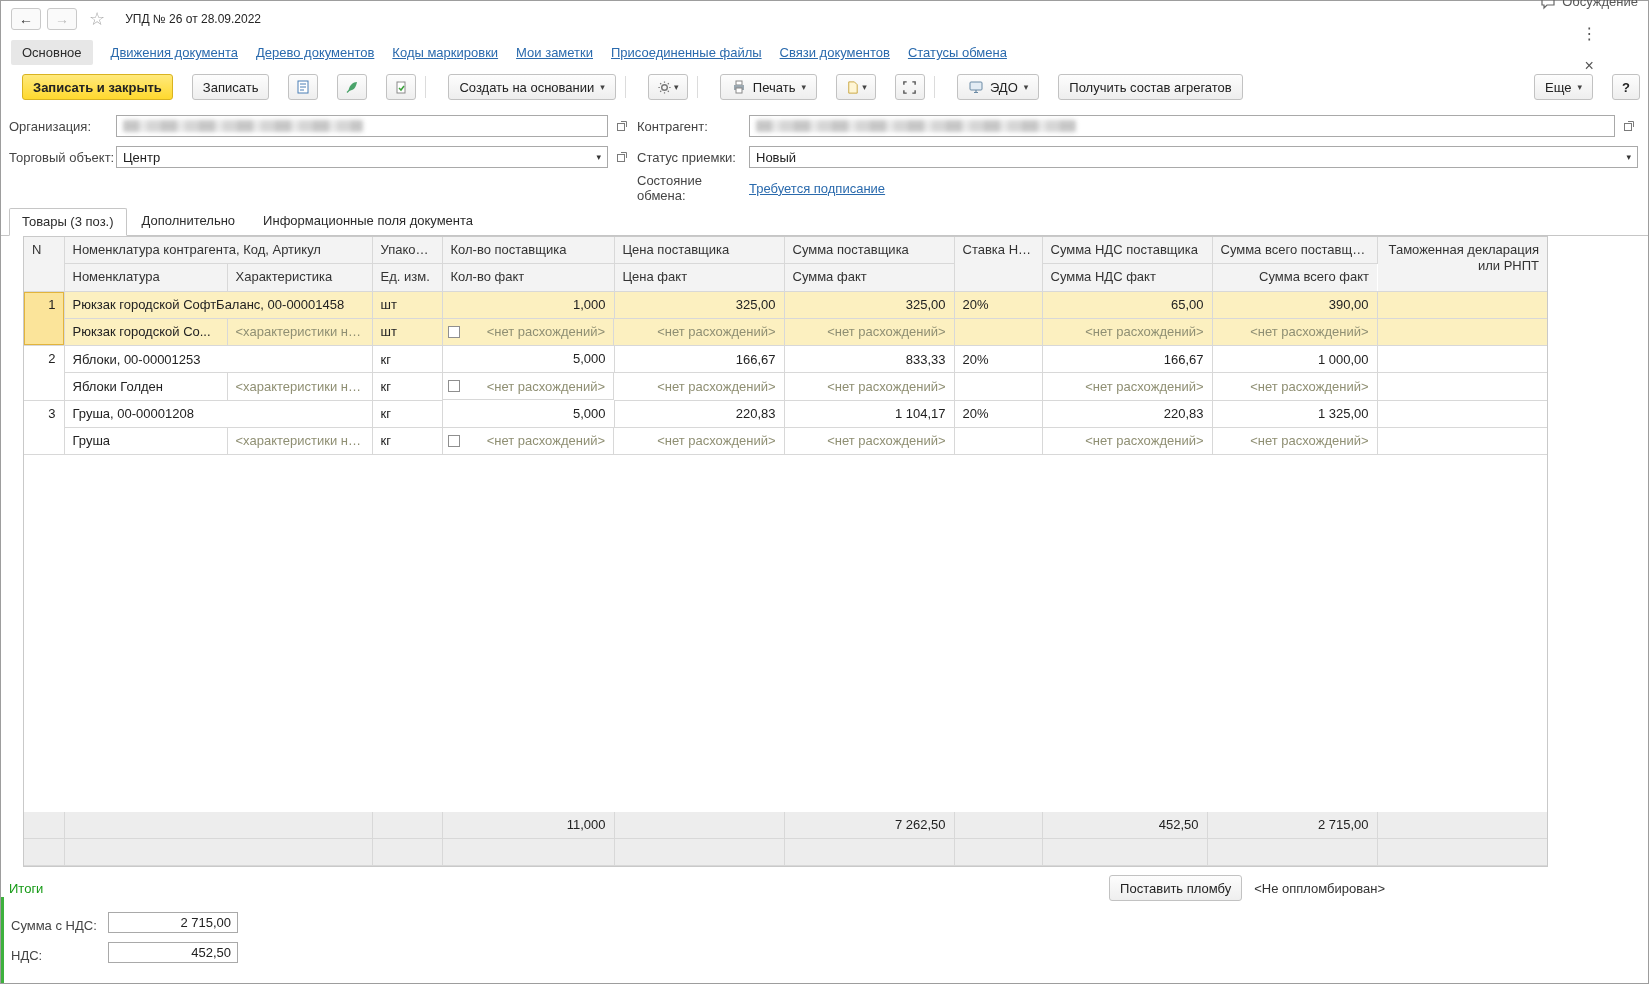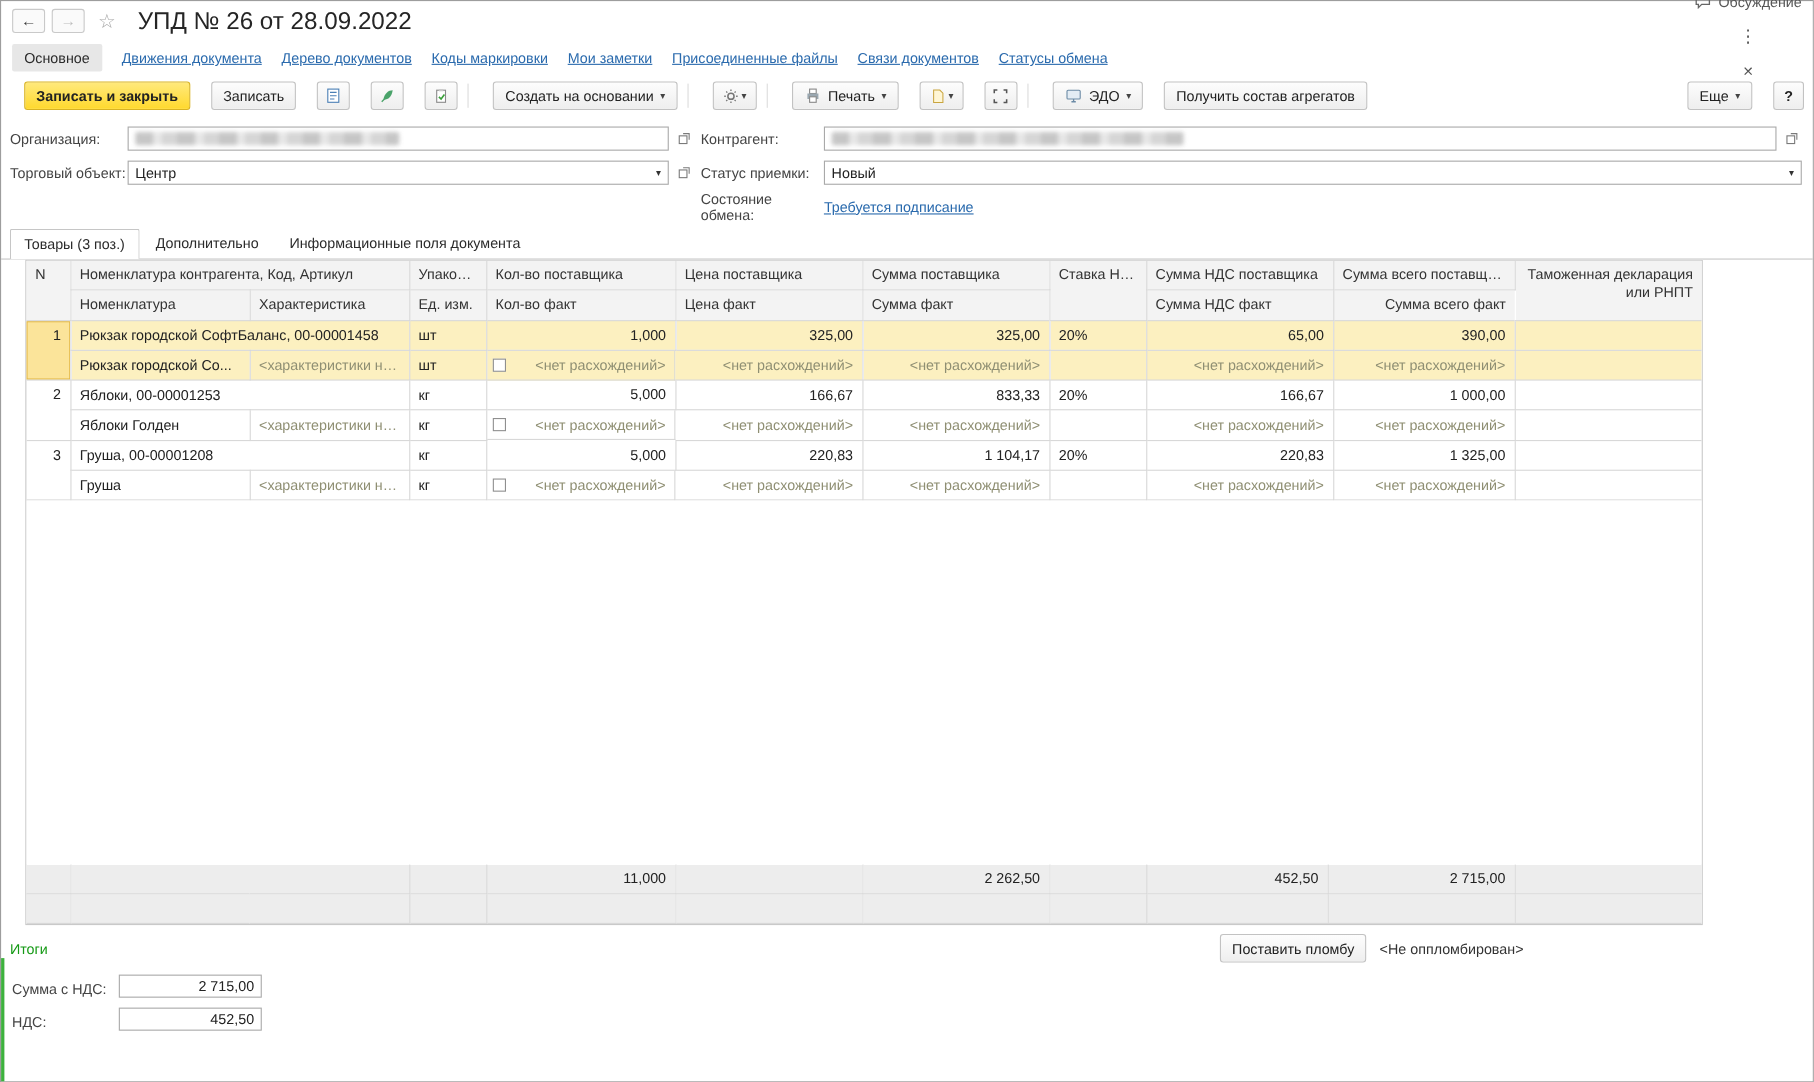--- a/index.html
+++ b/index.html
@@ -7,21 +7,21 @@
     font-family: "Liberation Sans", sans-serif; font-size: 13px; color: #333; background: #fff; }
   .window { width: 100%; height: 100%; border: 1px solid #9d9d9d; background: #fff;
     display: flex; flex-direction: column; }
 
   
   .titlebar { height: 36px; display: flex; align-items: center; padding: 0 10px; gap: 6px; flex: 0 0 auto; }
   .navbtn { width: 30px; height: 22px; border: 1px solid #c9c9c9; border-radius: 3px; background: #fafafa;
     display: inline-flex; align-items: center; justify-content: center; font-size: 14px; color: #333; cursor: pointer; }
   .navbtn.disabled { color: #bcbcbc; }
   .star { color: #a7a7a7; font-size: 18px; margin: 0 6px; }
-  .title { font-size: 22px; color: #252525; margin-left: 8px; white-space: nowrap; }
+  .title { font-size: 12px; color: #252525; margin-left: 8px; white-space: nowrap; }
   .flex-spacer { flex: 1; }
   .tb-right { display: flex; align-items: center; gap: 14px; color: #555; flex-direction: column; }
   .tb-ic { display: inline-flex; align-items: center; gap: 6px; cursor: pointer; }
   .glyph { font-size: 16px; color: #555; }
 
   
   .navrow { height: 31px; display: flex; align-items: center; gap: 18px; padding: 0 10px; flex: 0 0 auto; }
   .nav-main { background: #e7e7e7; padding: 5px 11px; border-radius: 2px; color: #2b2b2b; cursor: default; }
   .nav-link { color: #2a6aad; text-decoration: underline; cursor: pointer; white-space: nowrap; }
 
@@ -80,21 +80,21 @@
   .ncell { text-align: right; vertical-align: top; padding-top: 5px; }
   tr.sel td { background: #fcf0c0; }
   tr.sel td.ncell { background: #fbe49a; box-shadow: inset 0 0 0 1px #e2b43c; }
   .muted { color: #8f8f73; }
   .nodiff-cell { display: flex; align-items: center; justify-content: space-between; height: 27px; padding: 0 8px 0 5px; }
   .cb { width: 12px; height: 12px; border: 1px solid #8f8f8f; background: #fff; flex: 0 0 auto; cursor: pointer; }
   .tbl-spacer { flex: 1 1 auto; background: #fff; }
   .totals td { background: #ededed; height: 27px; padding: 0 8px; }
 
   
-  .footer { flex: 0 0 auto; height: 142px; padding: 6px 8px 0; position: relative; }
+  .footer { flex: 0 0 auto; height: 116px; padding: 6px 8px 0; position: relative; }
   .greenbar { position: absolute; left: 0; top: 30px; bottom: 0; width: 3px; background: #3db13d; }
   .frow1 { display: flex; align-items: center; height: 30px; }
   .itogi { color: #169a16; }
   .seal-area { margin-left: auto; margin-right: 255px; display: flex; align-items: center; gap: 12px; }
   .totrow { display: flex; align-items: flex-end; height: 22px; margin-top: 8px; padding-left: 2px; }
   .totrow .flabel { width: 97px; }
   .f-input { width: 130px; height: 21px; border: 1px solid #a9a9a9; background: #fff;
     display: flex; align-items: center; justify-content: flex-end; padding: 0 6px; color: #222; }
 
   svg { display: block; }
@@ -449,21 +449,21 @@
           <col style="width:170px">
           <col>
       </colgroup>
       <tbody>
           <tr>
         <td></td>
         <td colspan="2"></td>
         <td></td>
         <td class="num">11,000</td>
         <td></td>
-        <td class="num">2 262,50</td>
+        <td class="num">7 262,50</td>
         <td></td>
         <td class="num">452,50</td>
         <td class="num">2 715,00</td>
         <td></td>
       </tr>
       <tr>
         <td></td>
             <td colspan="2"></td>
             <td></td>
             <td></td>

